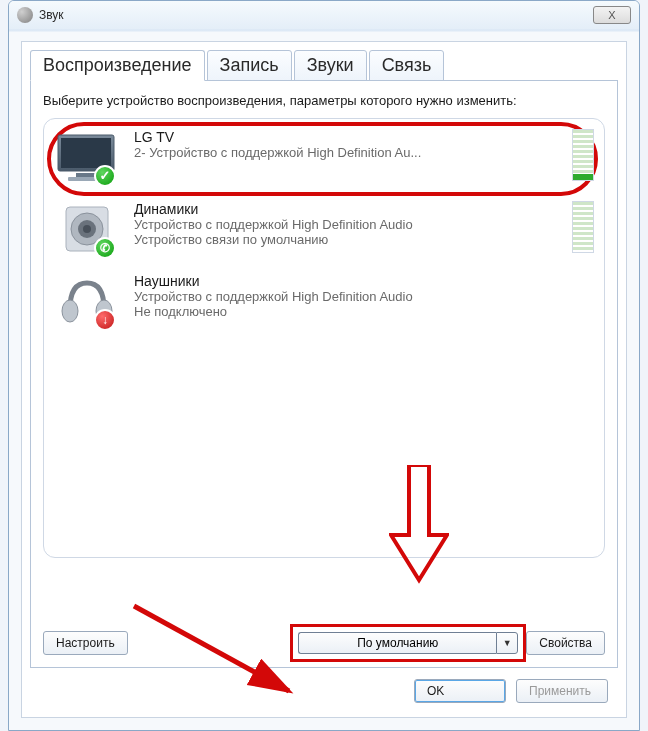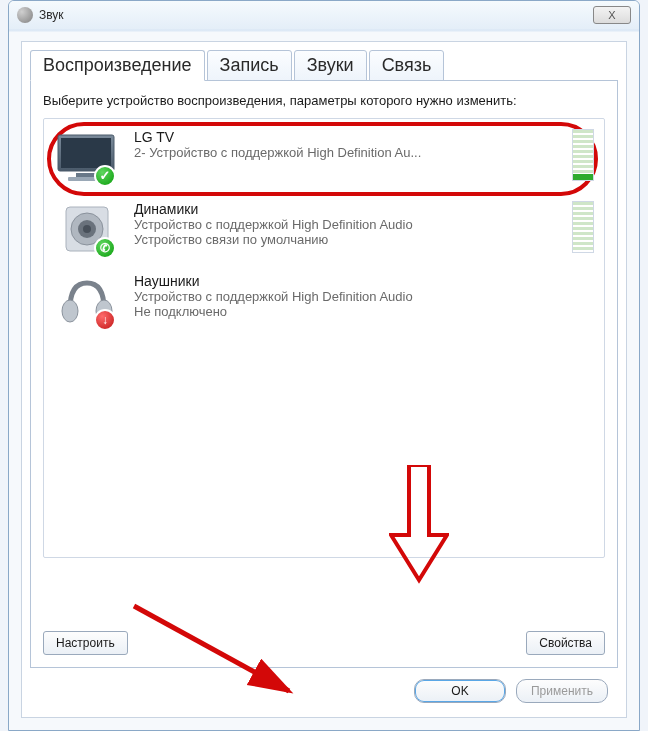--- a/index.html
+++ b/index.html
@@ -77,21 +77,21 @@
       height: 588px;
     }
     .instruction {
       font-size: 13px;
       color: #1a1a1a;
       margin-bottom: 8px;
       line-height: 1.3;
     }
     .device-list {
       border: 1px solid #cfd8e5;
-      border-radius: 2px;
+      border-radius: 12px;
       height: 440px;
       background: #fff;
       padding: 2px;
       position: relative;
     }
     .device-item {
       display: flex;
       align-items: flex-start;
       padding: 8px 8px 8px 4px;
       gap: 10px;
@@ -183,21 +183,21 @@
       position:absolute;
       left:-8px;top:-8px;right:-8px;bottom:-8px;
       border:3px solid #d30808;
       pointer-events:none;
     }
     .dialog-buttons {
       position:absolute;
       right: 18px; bottom: 14px;
       display:flex; gap:10px;
     }
-    .dialog-buttons .btn { min-width: 92px; text-align:center;border-radius:10px;}
+    .dialog-buttons .btn { min-width: 92px; text-align:left;}
     .arrow-down-annot {
       position:absolute;
       left: 380px; top: 464px;
       width: 60px; height: 120px;
       pointer-events:none;
     }
     .arrow-ok-annot {
       position:absolute;
       left: 120px; top: 600px;
       width: 160px; height: 100px;
@@ -283,20 +283,25 @@
             <div class="device-name">Наушники</div>
             <div class="device-line">Устройство с поддержкой High Definition Audio</div>
             <div class="device-line">Не подключено</div>
           </div>
         </div>
       </div>
 
       <div class="bottom-buttons">
         <button class="btn">Настроить</button>
         <div style="flex:1"></div>
+        <div class="split-btn" style="position:relative">
+          <div class="red-box-default"></div>
+          <div class="split-main">По умолчанию</div>
+          <div class="split-arrow"></div>
+        </div>
         <button class="btn">Свойства</button>
       </div>
     </div>
 
     <div class="dialog-buttons">
       <button class="btn highlight">OK</button>
       <button class="btn disabled">Применить</button>
     </div>
 
   </div>

